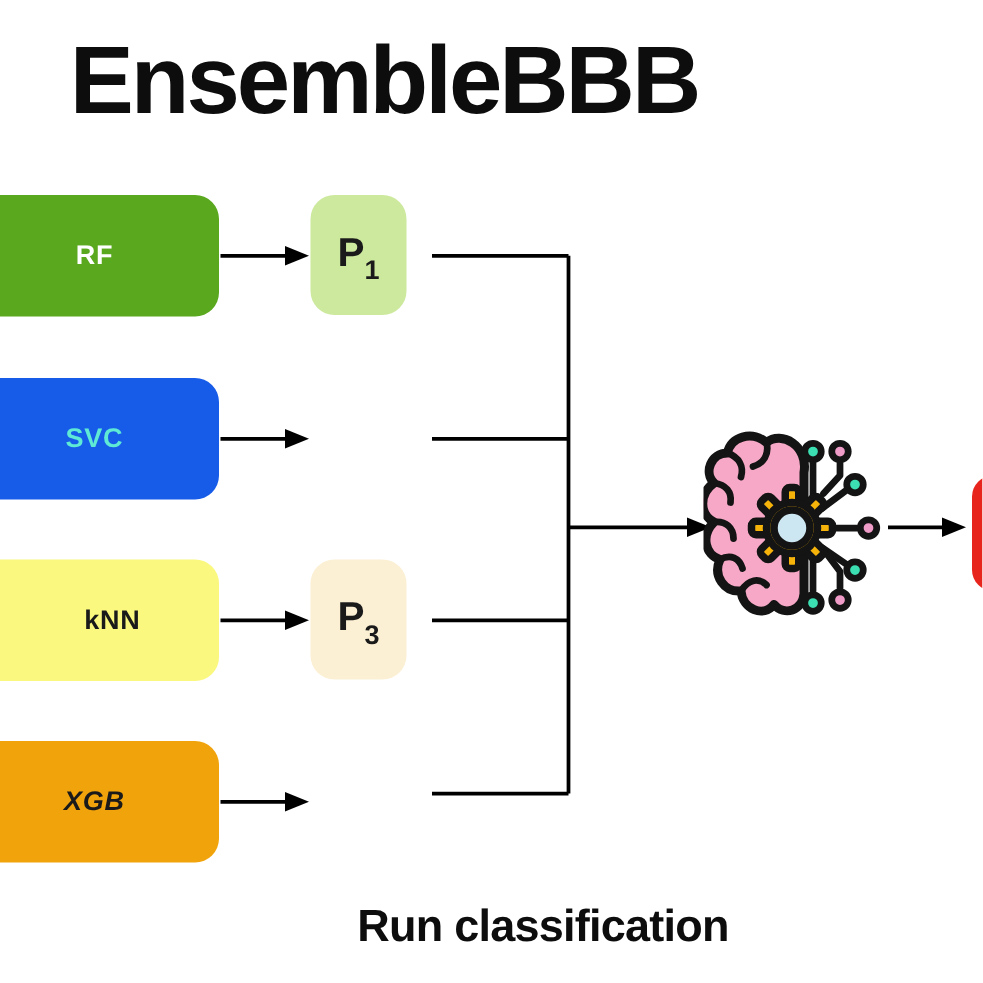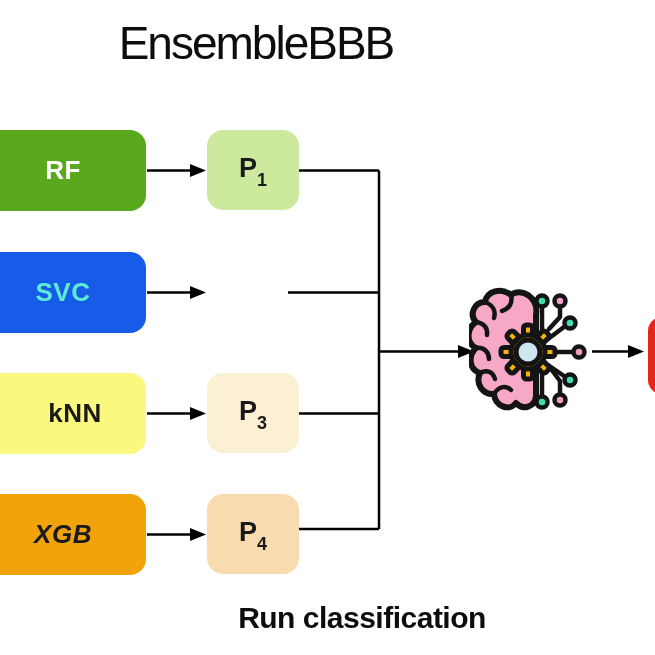--- a/index.html
+++ b/index.html
@@ -2,33 +2,33 @@
 <html><head>
 <meta charset="utf-8">
 <style>
   html,body{margin:0;padding:0;background:#ffffff;}
   #canvas{
     position:relative;width:655px;height:655px;overflow:hidden;background:#ffffff;
     font-family:"Liberation Sans",sans-serif;
   }
   .title{
     position:absolute;top:16px;left:0;width:512px;text-align:center;
-    font-size:46px;font-weight:normal;letter-spacing:-2px;color:#0d0d0d;white-space:nowrap;
+    font-size:64px;font-weight:bold;letter-spacing:-2px;color:#0d0d0d;white-space:nowrap;
   }
   .caption{
     position:absolute;top:601px;left:62px;width:600px;text-align:center;
     font-size:30px;font-weight:bold;letter-spacing:-0.5px;color:#0d0d0d;white-space:nowrap;
   }
   .model-box{
     position:absolute;left:-20px;width:166px;height:81px;border-radius:16px;
     display:flex;align-items:center;justify-content:center;
   }
-  .model-label{font-size:26px;font-weight:bold;letter-spacing:0.5px;}
+  .model-label{font-size:18px;font-weight:bold;letter-spacing:0.5px;}
   .p-box{
-    position:absolute;left:207px;width:92px;height:80px;border-radius:16px;
+    position:absolute;left:207px;width:64px;height:80px;border-radius:16px;
     display:flex;align-items:center;justify-content:center;color:#1a1a1a;
   }
   .p-label{font-size:27px;font-weight:bold;}
   .p-label sub{font-size:18px;line-height:1;position:relative;bottom:-2px;}
   .overlay{position:absolute;left:0;top:0;pointer-events:none;}
   .ensemble-icon{position:absolute;left:469px;top:285px;pointer-events:none;}
   .result-box{
     position:absolute;left:648px;top:317px;width:70px;height:77px;border-radius:14px;
   }
 </style>
@@ -81,23 +81,20 @@
 
   <div class="model-box" style="top: 373px; background-color: rgb(250, 248, 126);">
     <span class="model-label" style="color: rgb(26, 26, 26); margin-left: 24px;">kNN</span>
   </div>
   <div class="p-box" style="top: 373px; background-color: rgb(252, 240, 212);">
     <span class="p-label"><span>P</span><sub>3</sub></span>
   </div>
 
   <div class="model-box" style="top: 494px; background-color: rgb(241, 163, 11);">
     <span class="model-label" style="color: rgb(26, 26, 26); font-style: italic;">XGB</span>
-  </div>
-  <div class="p-box" style="top: 494px; background-color: rgb(248, 219, 175);">
-    <span class="p-label"><span>P</span><sub>4</sub></span>
   </div>
 
   <svg class="ensemble-icon" width="125" height="135" viewBox="0 0 125 135">
     <g stroke-linejoin="round" stroke-linecap="round" stroke="#141414">
 
       <path stroke-width="6" d="
         M 67 30
         C 70 12, 52 2, 42 10
         C 32 2, 18 6, 16 17
         C 5 17, 0 30, 7 37

